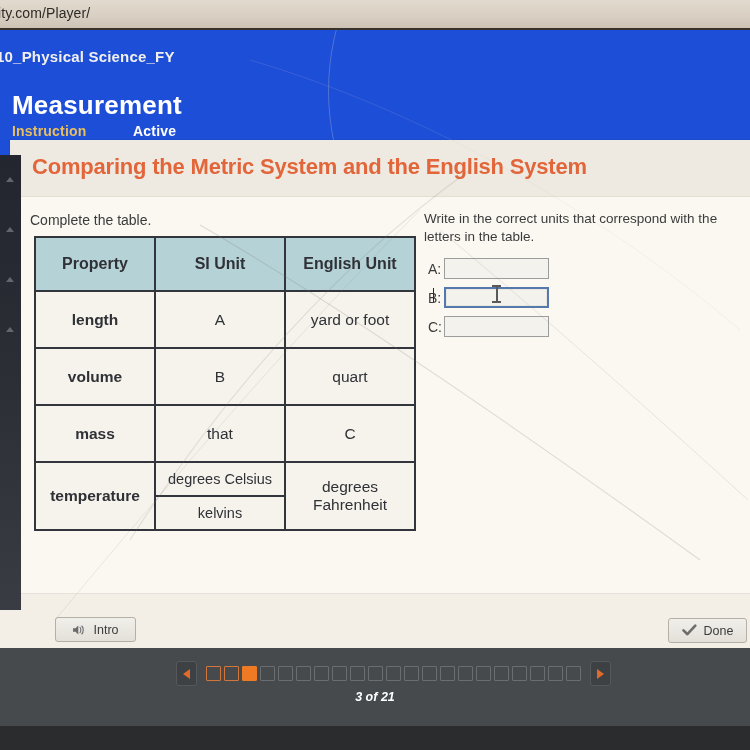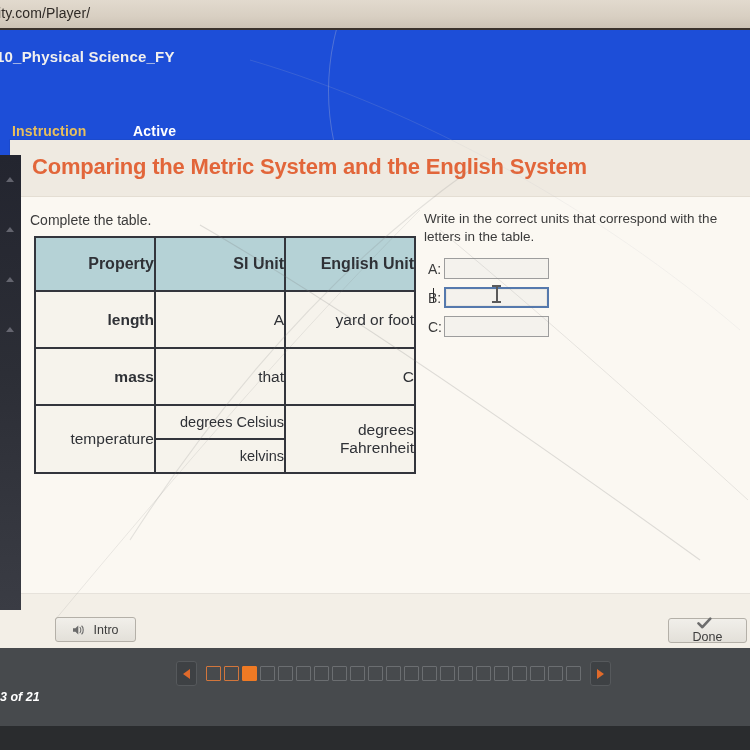--- a/index.html
+++ b/index.html
@@ -99,21 +99,21 @@
   }
 
   
   .units-table {
     position: absolute; left: 24px; top: 96px;
     border-collapse: collapse;
     table-layout: fixed;
   }
   .units-table td, .units-table th {
     border: 2px solid #33353c;
-    text-align: right;
+    text-align: center;
     vertical-align: middle;
     font-size: 15.5px;
     color: #2f3136;
     background: #f6f3ec;
     padding: 0;
   }
   .units-table th {
     background: #b5d2d6;
     font-weight: bold;
     font-size: 16px;
@@ -124,21 +124,21 @@
   .col-eng  { width: 128px; }
   .units-table td.body-cell { height: 55px; font-weight: normal; }
   .units-table td.prop-cell { font-weight: bold; }
   .blank-letter { color: #d4713c; font-weight: bold; font-size: 16px; }
   .sub-table { width: 100%; border-collapse: collapse; }
   .sub-table td {
     border: 0; border-bottom: 2px solid #33353c;
     height: 32px; font-size: 14.5px; background: transparent;
   }
   .sub-table tr:last-child td { border-bottom: 0; }
-  .temp-prop { font-weight: normal; font-size: 15px; border-radius: 10px; }
+  .temp-prop { font-weight: bold; font-size: 15px; border-radius: 10px; }
 
   
   .answers { position: absolute; left: 418px; top: 118px; }
   .answer-row {
     display: flex; align-items: center;
     margin-bottom: 8px;
   }
   .answer-label {
     width: 16px; font-size: 14px; color: #3b3b3b;
   }
@@ -180,21 +180,21 @@
     position: absolute;
     height: 25px;
     background: linear-gradient(180deg,#f1efea 0%, #e3e0d9 100%);
     border: 1px solid #b4b0a8;
     border-radius: 3px;
     display: flex; align-items: center; justify-content: center;
     font-size: 12.5px; color: #3c3c3c;
     box-sizing: border-box;
   }
   .btn-intro { left: 55px; top: 617px; width: 81px; }
-  .btn-done  { left: 668px; top: 618px; width: 79px; flex-direction: column; }
+  .btn-done  { left: 668px; top: 618px; width: 79px; }
   .btn .icon-slot { display: inline-flex; margin-right: 7px; align-items: center; }
   .btn .lbl { font-weight: normal; }
 
   
   .footer {
     position: absolute; left: 0; top: 648px; width: 750px; height: 78px;
     background: #474a4d;
   }
   .footer-bottom {
     position: absolute; left: 0; top: 726px; width: 750px; height: 24px;
@@ -219,39 +219,40 @@
   .tri-right { border-left: 7px solid #e06a2b; }
   .dots { display: flex; gap: 3px; margin: 0 6px; }
   .dot {
     width: 15px; height: 15px; box-sizing: border-box;
     border: 1px solid #6b6e71; background: transparent; border-radius: 1px;
   }
   .dot.visited { border-color: #d2763c; }
   .dot.current { background: #ef7a24; border-color: #ef7a24; }
   .page-counter {
     position: absolute; left: 0; top: 42px; width: 750px;
-    text-align: left;
+    text-align: center;
     font-size: 12.5px; font-weight: bold; font-style: italic; color: #ffffff;
   }
 
   
   .scratches { position: absolute; left: 0; top: 0; width: 750px; height: 750px; pointer-events: none; }
 </style>
 </head>
 <body>
 
 <div id="screen">
 
   <div class="browser-bar">
     <div class="url-text">ity.com/Player/</div>
   </div>
 
   <div class="app-header">
     <div class="swoosh"></div>
     <div class="course-name">10_Physical Science_FY</div>
+    <div class="lesson-title">Measurement</div>
     <div class="tabs-row">
       <span class="tab instruction">Instruction</span>
       <span class="tab active-tab">Active</span>
     </div>
   </div>
 
   <div class="left-rail">
     <div class="rail-tick" style="top:22px;"></div>
     <div class="rail-tick" style="top:72px;"></div>
     <div class="rail-tick" style="top:122px;"></div>
@@ -272,20 +273,25 @@
           <th class="col-prop">Property</th>
           <th class="col-si">SI Unit</th>
           <th class="col-eng">English Unit</th>
         </tr>
       </thead>
       <tbody>
         <tr>
           <td class="body-cell prop-cell">length</td>
           <td class="body-cell blank-letter">A</td>
           <td class="body-cell">yard or foot</td>
+        </tr>
+        <tr>
+          <td class="body-cell prop-cell">volume</td>
+          <td class="body-cell blank-letter">B</td>
+          <td class="body-cell">quart</td>
         </tr>
         <tr>
           <td class="body-cell prop-cell">mass</td>
           <td class="body-cell">that</td>
           <td class="body-cell blank-letter">C</td>
         </tr>
         <tr>
           <td class="temp-prop" style="height:64px;">temperature</td>
           <td style="padding:0;">
             <table class="sub-table">

